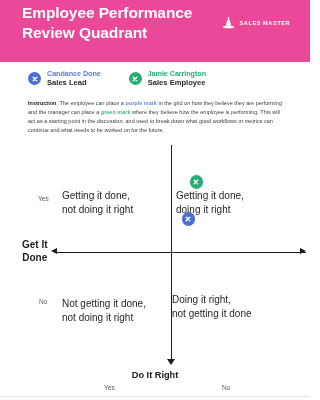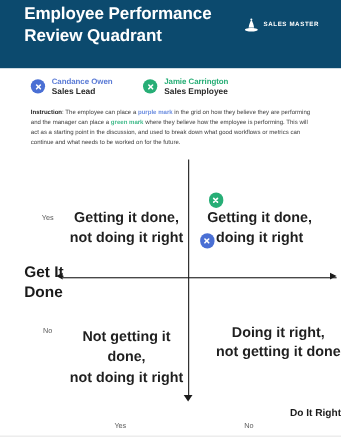--- a/index.html
+++ b/index.html
@@ -22,21 +22,21 @@
     box-sizing: border-box;
   }
 
   
   .header {
     position: absolute;
     left: 0;
     top: 0;
     width: 310px;
     height: 62px;
-    background: #0c4a6e;
+    background: #ec4899;
     display: flex;
     align-items: center;
     justify-content: space-between;
     padding: 0 14px 16px 22px;
     box-sizing: border-box;
   }
   .header-title {
     color: #ffffff;
     font-size: 15.5px;
     font-weight: bold;
@@ -175,61 +175,61 @@
     height: 0;
     border-top: 3.8px solid transparent;
     border-bottom: 3.8px solid transparent;
     border-left: 6.5px solid #1c1c1c;
   }
 
   .axis-label-y {
     position: absolute;
     left: 22px;
     top: 94px;
-    font-size: 14px;
+    font-size: 10px;
     font-weight: bold;
     color: #1a1a1a;
     line-height: 1.28;
     white-space: pre-line;
-    text-align: left;
+    text-align: center;
   }
   .axis-label-x {
     position: absolute;
     left: 0;
     top: 225px;
     width: 310px;
-    text-align: right;
+    text-align: center;
     font-size: 9.2px;
     font-weight: bold;
     color: #1a1a1a;
   }
 
   .tick {
     position: absolute;
     font-size: 6.6px;
     color: #5d5d5d;
   }
   .tick-yes-y { left: 38px;  top: 50px; }
   .tick-no-y  { left: 39px;  top: 153px; }
   .tick-yes-x { left: 104px; top: 239px; }
   .tick-no-x  { left: 222px; top: 239px; }
 
   .q-label {
     position: absolute;
-    font-size: 13px;
-    font-weight: bold;
+    font-size: 10px;
+    font-weight: normal;
     color: #1f1f1f;
     line-height: 1.42;
-    text-align: center;
+    text-align: left;
     white-space: pre-line;
   }
   .q-tl { left: 62px;  top: 44px;  width: 106px; }
   .q-tr { left: 176px; top: 44px;  width: 120px; }
   .q-bl { left: 62px;  top: 152px; width: 106px; }
-  .q-br { left: 192px; top: 148px; width: 122px; }
+  .q-br { left: 172px; top: 148px; width: 122px; }
 
   .marker {
     position: absolute;
     width: 13.5px;
     height: 13.5px;
     border-radius: 50%;
     display: flex;
     align-items: center;
     justify-content: center;
   }
@@ -268,21 +268,21 @@
 
   <div class="participants">
 
     <div class="participant">
       <span class="badge purple">
         <svg viewBox="0 0 14 14" width="8" height="8" aria-hidden="true">
           <path d="M4 4 L10 10 M10 4 L4 10" stroke="#ffffff" stroke-width="2.6" stroke-linecap="round"></path>
         </svg>
       </span>
       <span class="p-text">
-        <div class="p-name purple">Candance Owen</div>
+        <div class="p-name purple">Candance Done</div>
         <div class="p-role">Sales Lead</div>
       </span>
     </div>
 
     <div class="participant second">
       <span class="badge green">
         <svg viewBox="0 0 14 14" width="8" height="8" aria-hidden="true">
           <path d="M4 4 L10 10 M10 4 L4 10" stroke="#ffffff" stroke-width="2.6" stroke-linecap="round"></path>
         </svg>
       </span>

